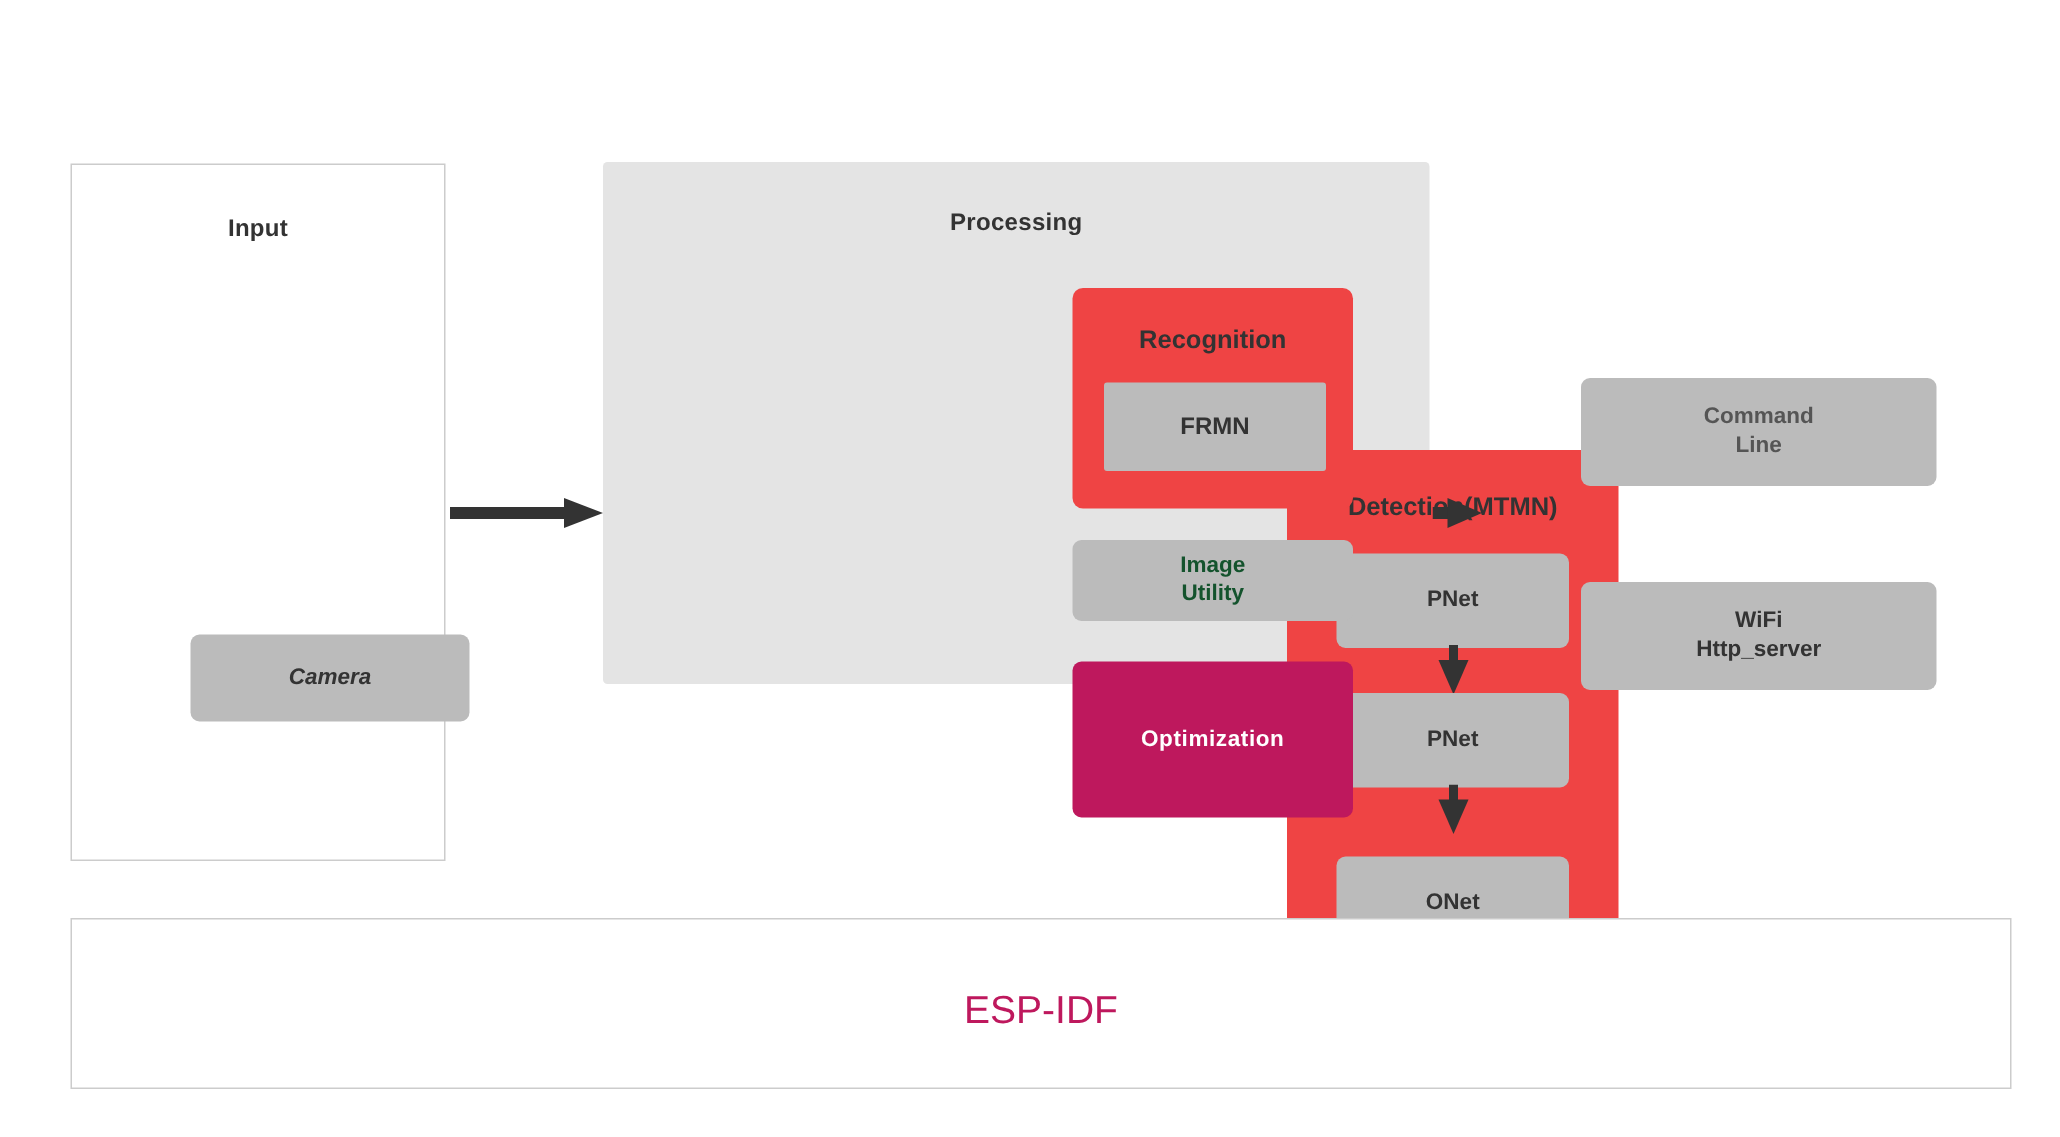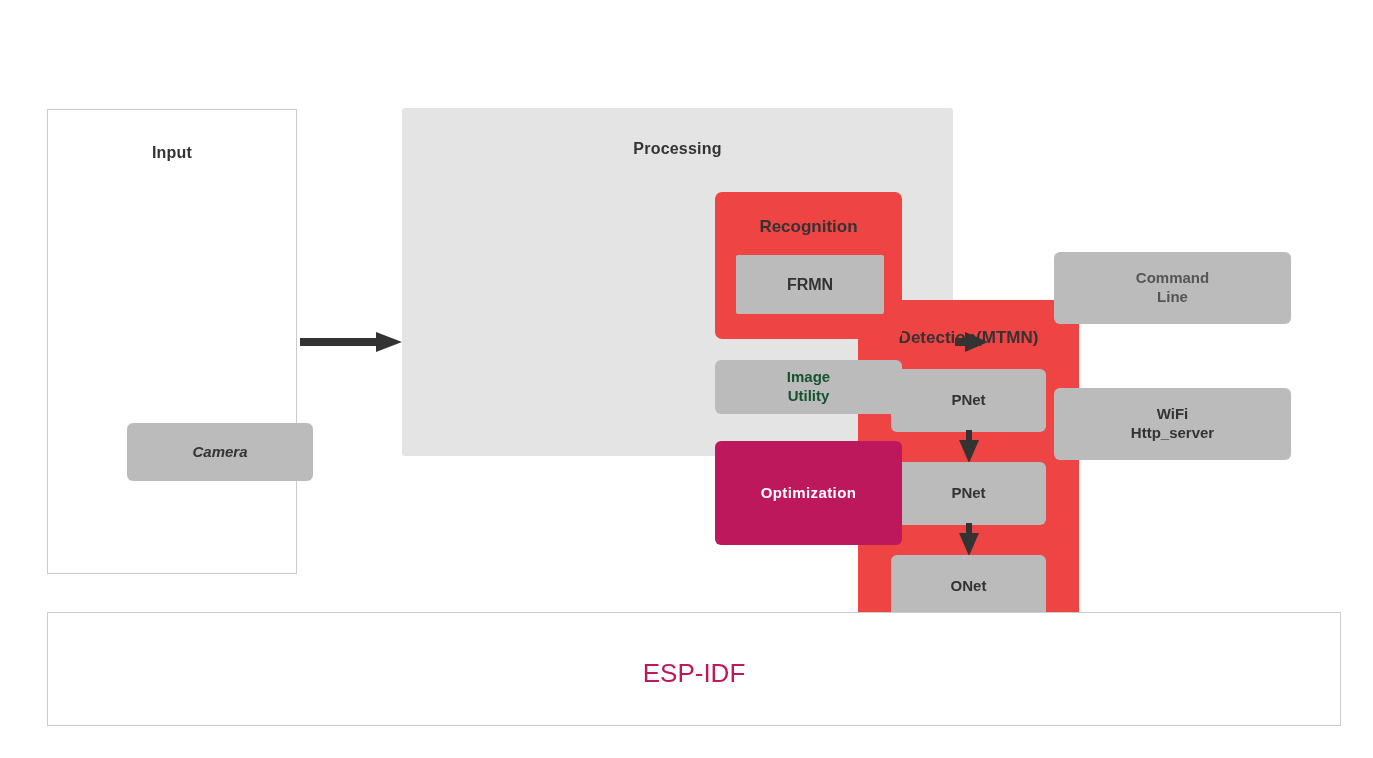--- a/index.html
+++ b/index.html
@@ -152,21 +152,21 @@
     color: #333333;
   }
 
   
   #camera-node { left: 79px;  top: 313px; width: 186px; height: 58px; font-size: 15px; font-style: italic; }
 
   #detection-card { left: 456px; top: 192px; width: 221px; height: 353px; }
   #detection-card > .card-title { top: 28px; }
   #pnet-node { left: 33px; top: 69px;  width: 155px; height: 63px; font-size: 15px; }
   #rnet-node { left: 33px; top: 162px; width: 155px; height: 63px; font-size: 15px; }
-  #onet-node { left: 33px; top: 255px; width: 155px; height: 63px; font-size: 15px; }
+  #onet-node { left: 33px; top: 271px; width: 155px; height: 63px; font-size: 15px; }
 
   #recognition-card { left: 715px; top: 192px; width: 187px; height: 147px; }
   #recognition-card > .card-title { top: 25px; }
   #frmn-node { left: 21px; top: 63px; width: 148px; height: 59px; font-size: 16px; }
 
   #image-utility-node { left: 715px; top: 360px; width: 187px; height: 54px; font-size: 15px; }
   #optimization-node  { left: 715px; top: 441px; width: 187px; height: 104px; font-size: 15px; }
 
   #command-line-node { left: 1054px; top: 252px; width: 237px; height: 72px; font-size: 15px; font-weight: bold; color: #555555; }
   #wifi-node         { left: 1054px; top: 388px; width: 237px; height: 72px; font-size: 15px; }

